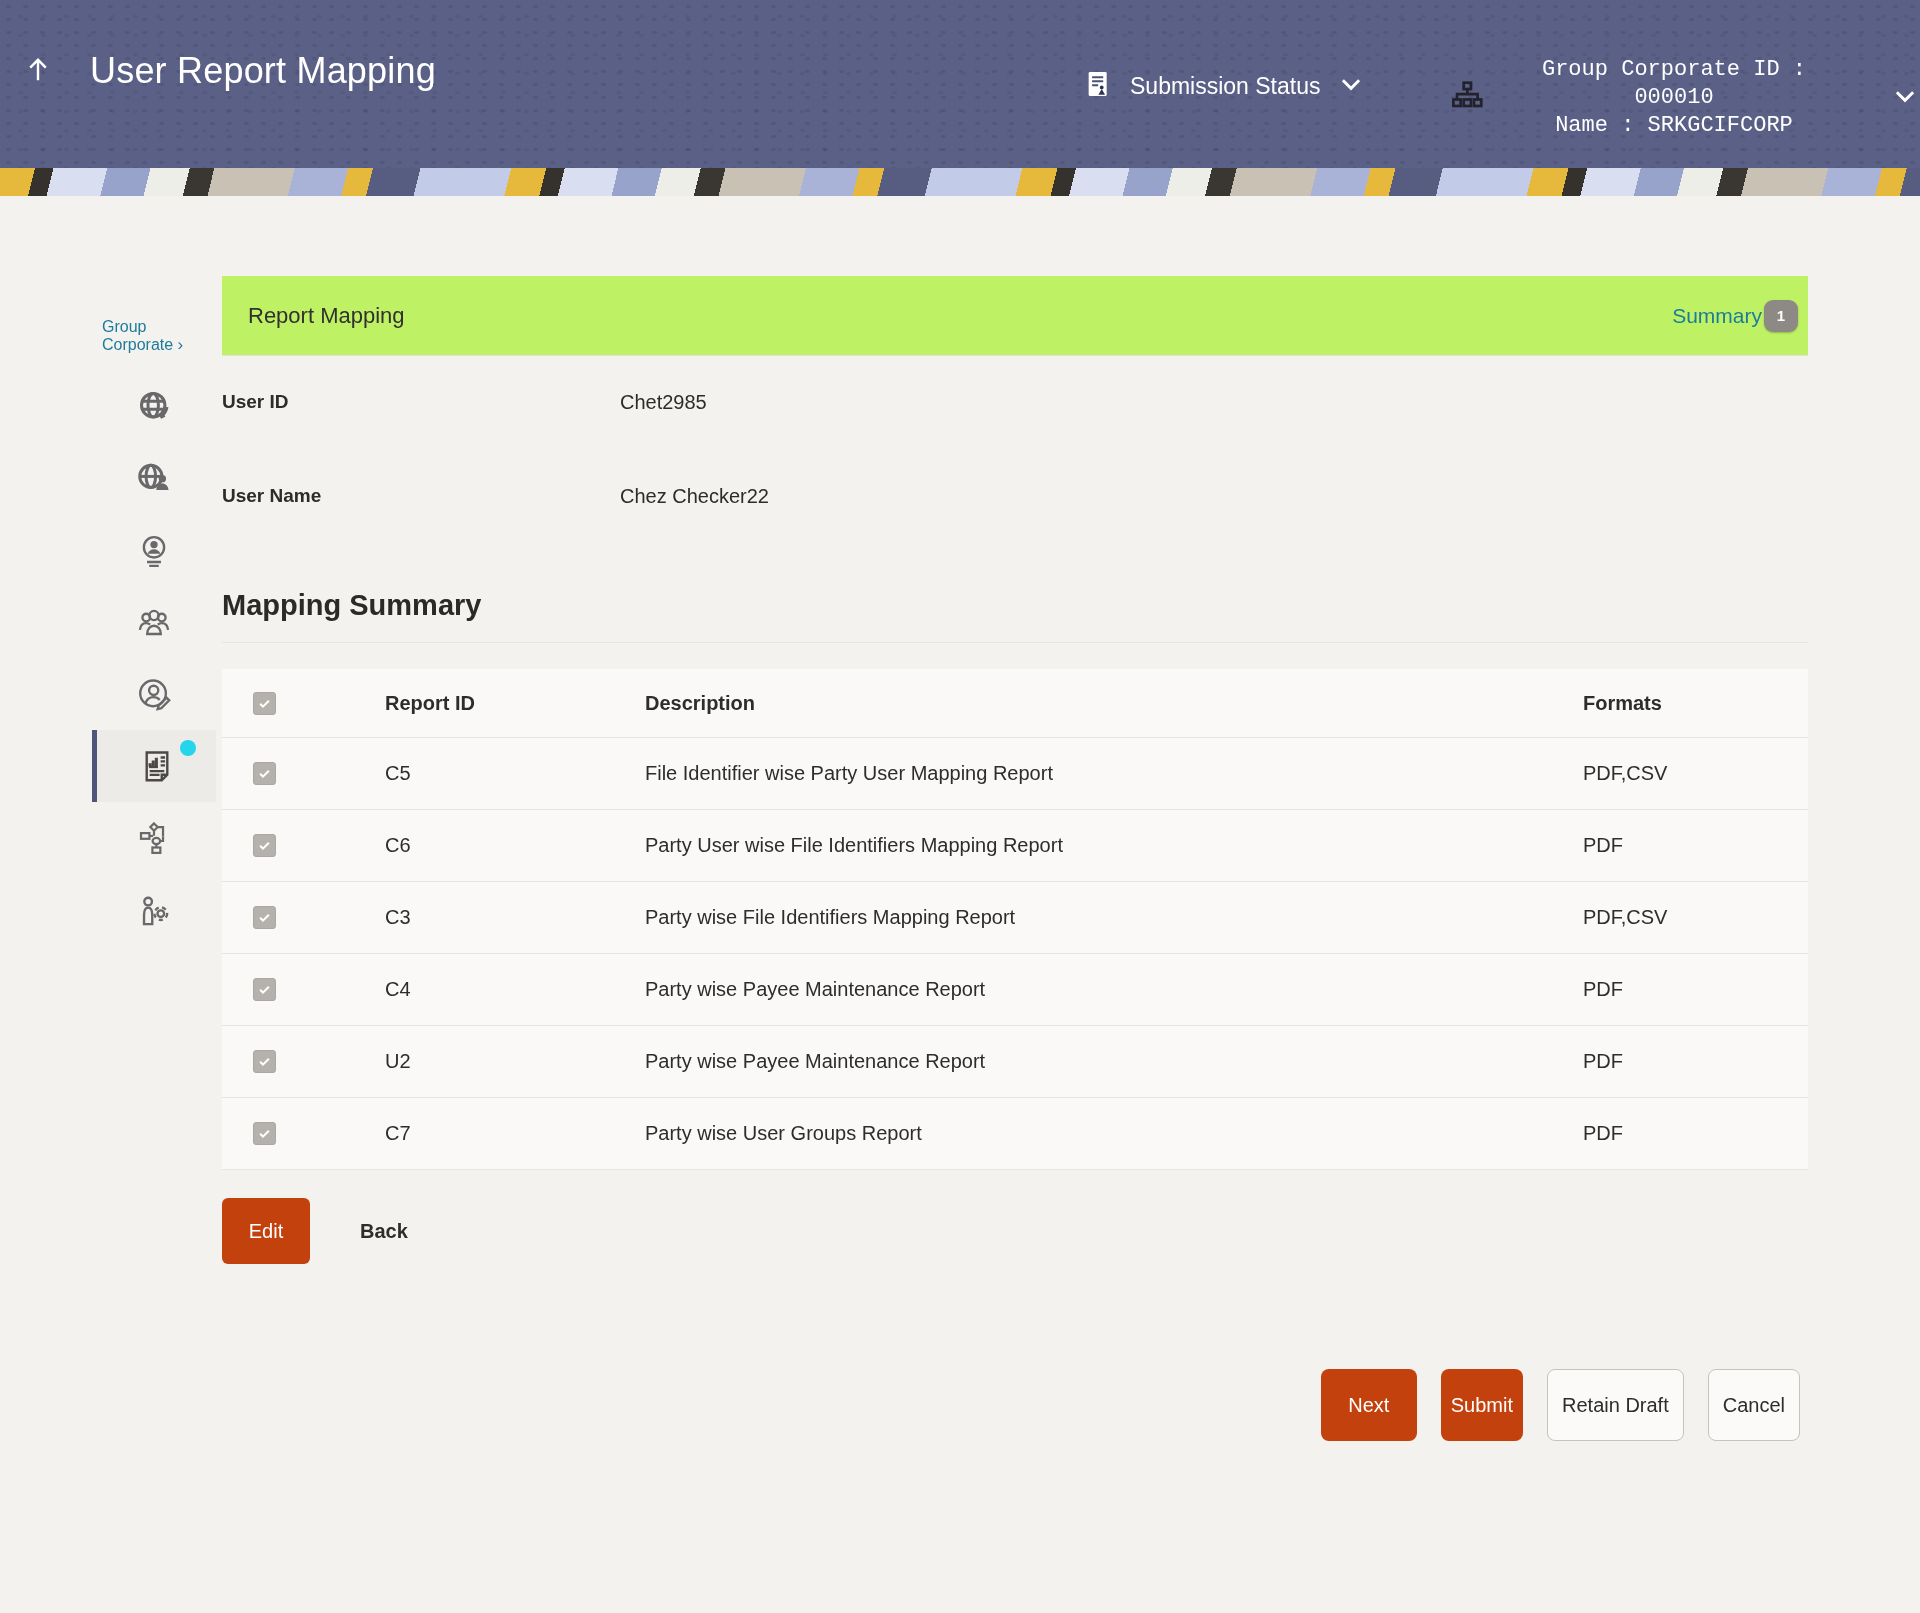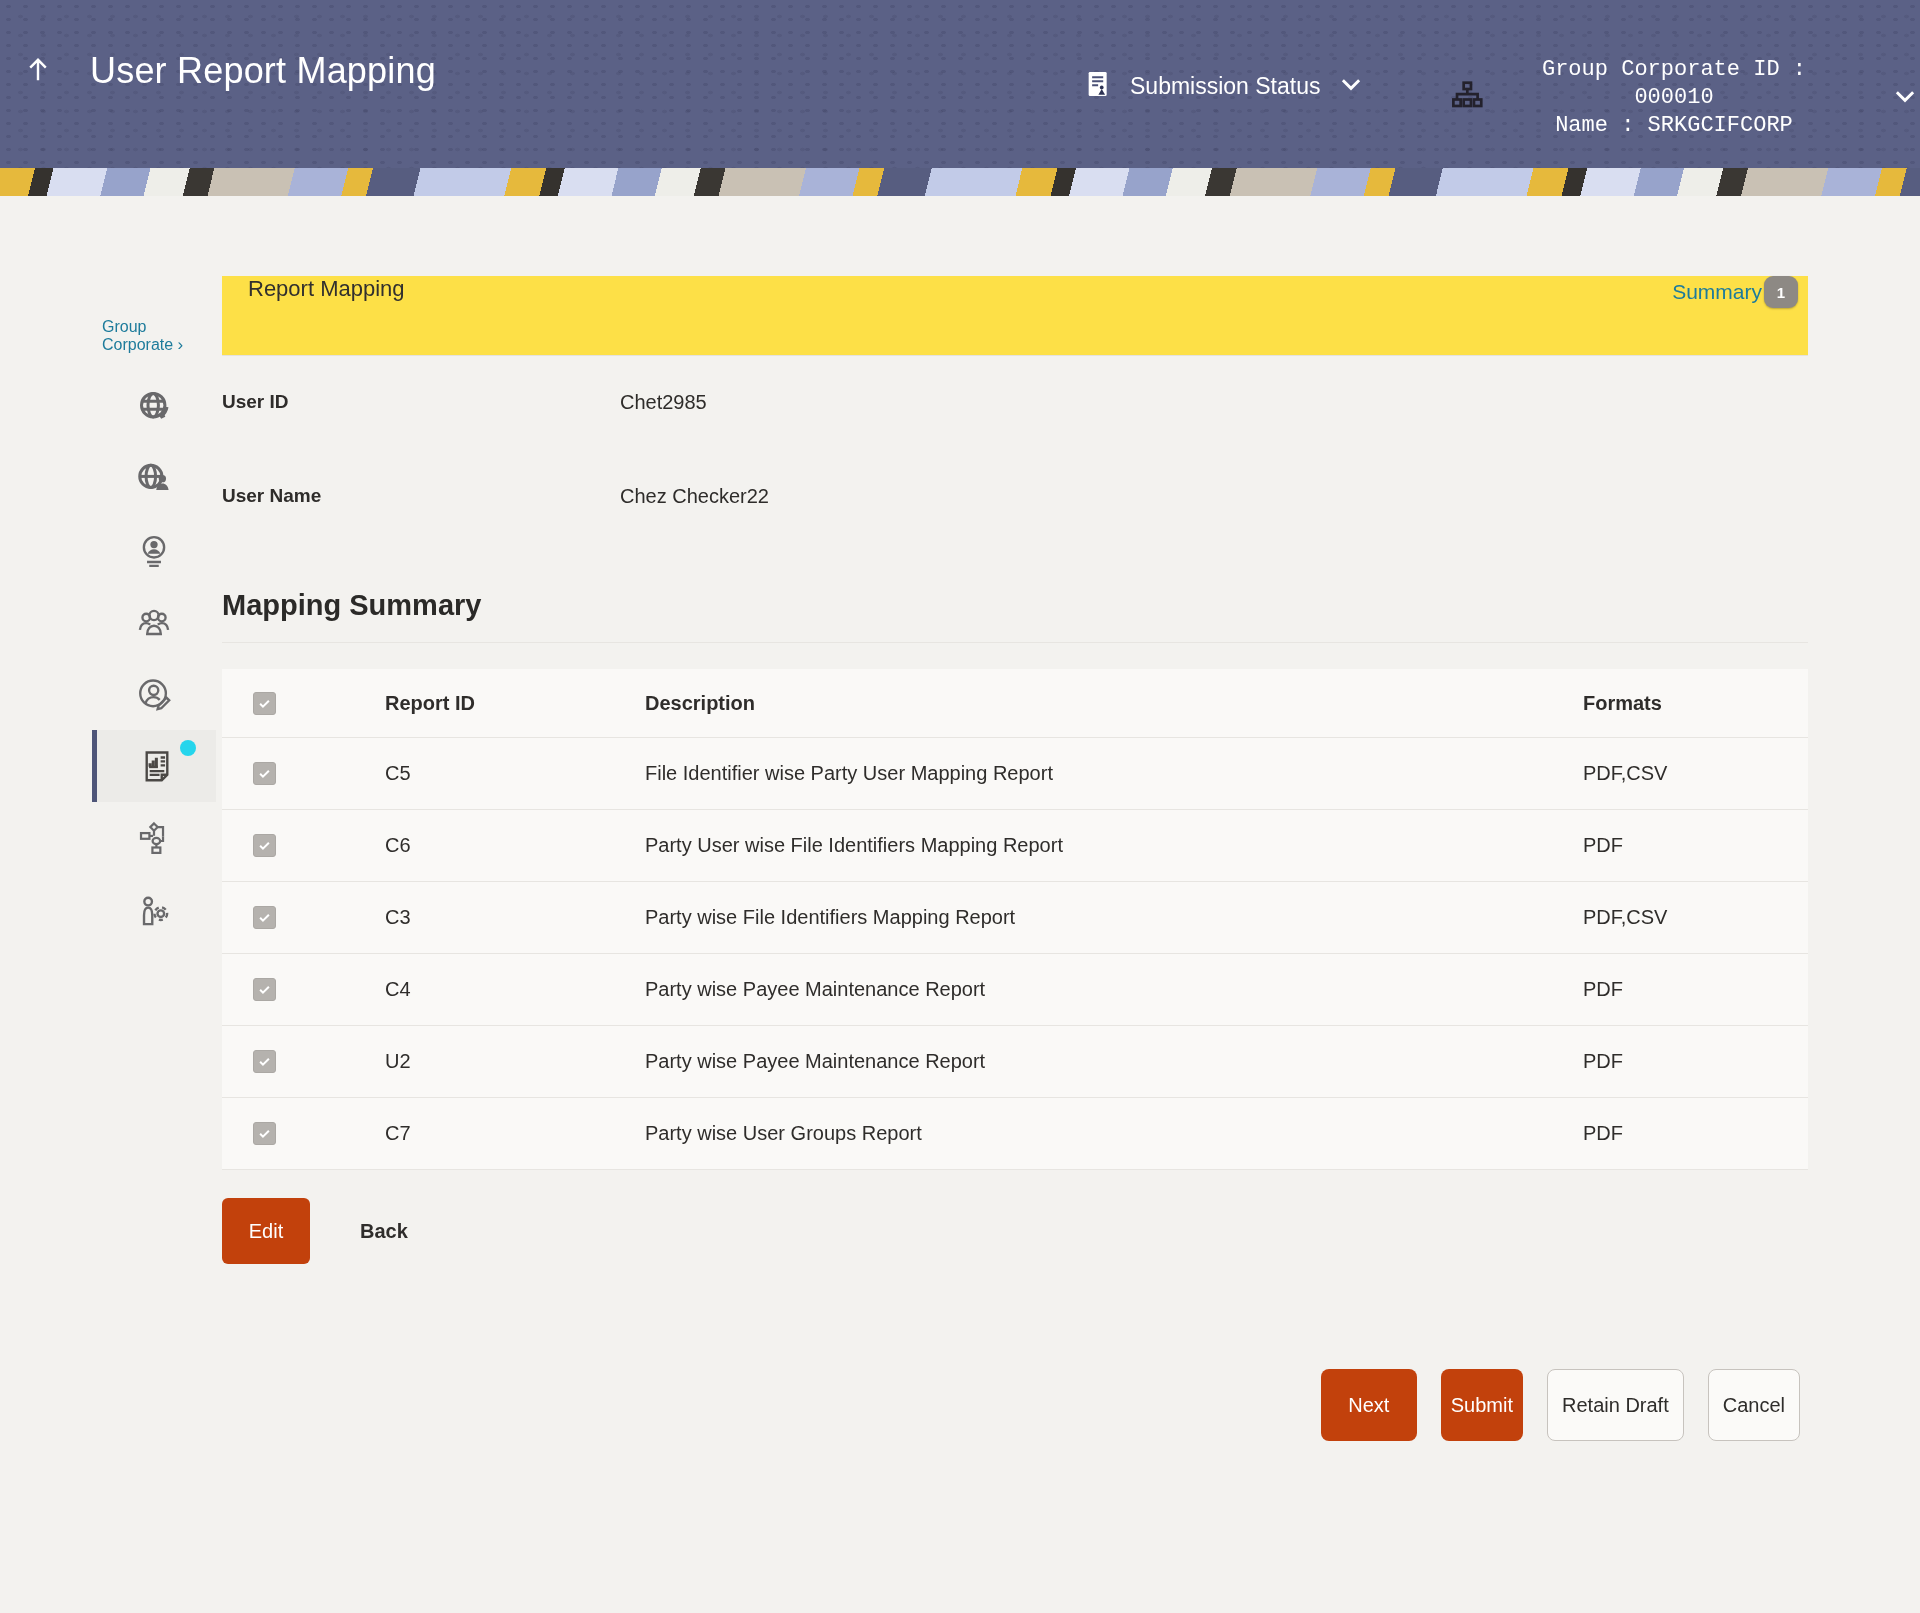--- a/index.html
+++ b/index.html
@@ -62,23 +62,23 @@
   .nav-item.active { background:#ecebe8; border-left:5px solid #4e5578; }
   .nav-item .dot {
     display:none; position:absolute; top:10px; right:20px;
     width:16px; height:16px; border-radius:50%; background:#25d5ec;
   }
   .nav-item.active .dot { display:block; }
 
   
   .content { position:absolute; left:222px; top:196px; width:1586px; }
   .card-header {
-    margin-top:80px; height:80px; background:#fde047;
+    margin-top:80px; height:80px; background:#bef264;
     border-bottom:1px solid #e4e2de;
-    display:flex; align-items:flex-start; padding:0 10px 0 26px;
+    display:flex; align-items:center; padding:0 10px 0 26px;
   }
   .card-title { font-size:22px; font-weight:500; color:#32302e; flex:1; }
   .summary-wrap { display:flex; align-items:center; }
   .summary-link {
     font-size:21px; color:#1d7b9b; background:none; border:none;
     cursor:pointer; font-family:inherit;
   }
   .summary-badge {
     margin-left:2px; min-width:34px; height:32px; border-radius:9px;
     background:#8d8984; color:#fff; font-size:15px; font-weight:700;

